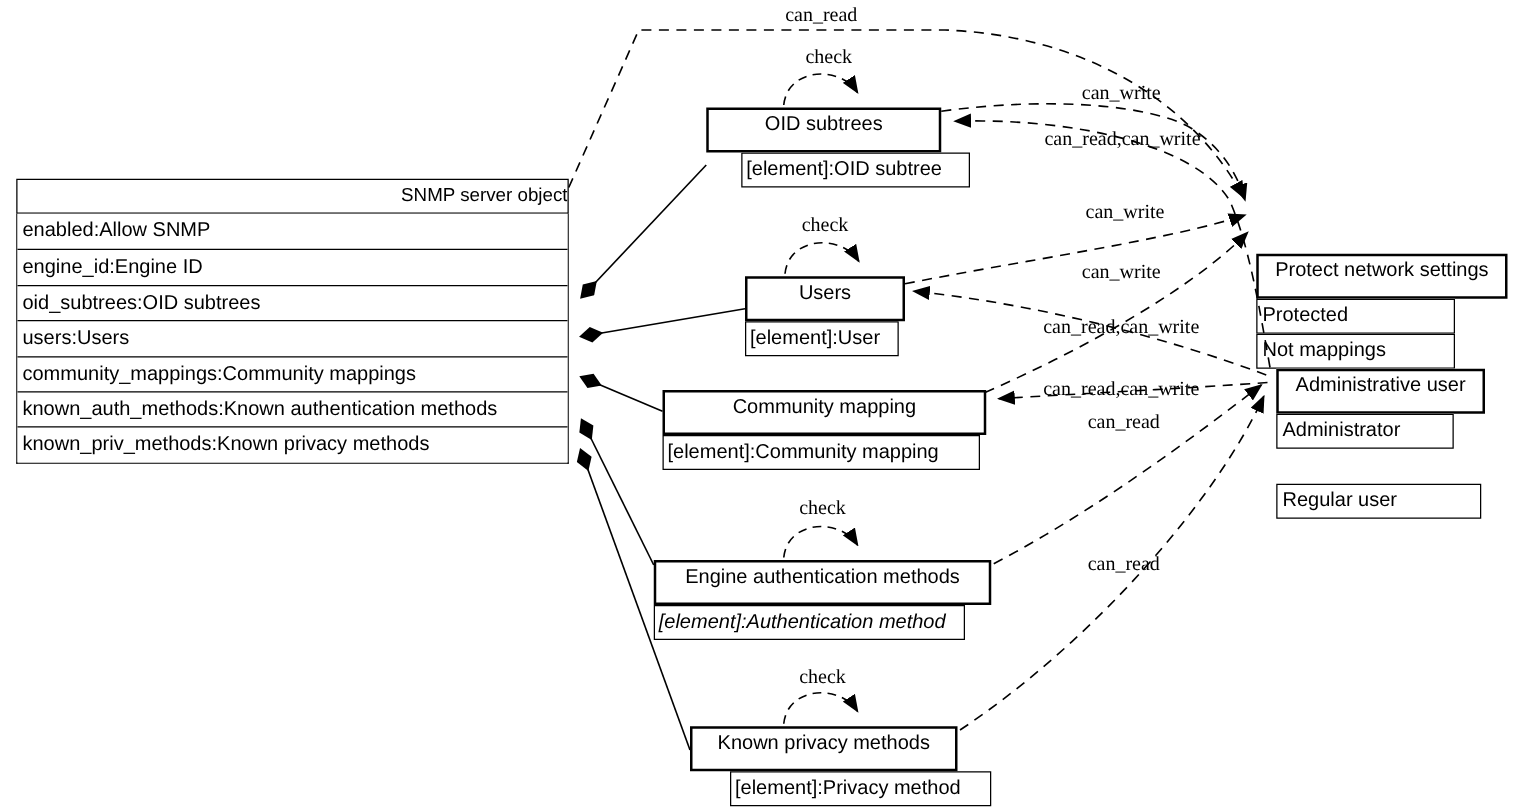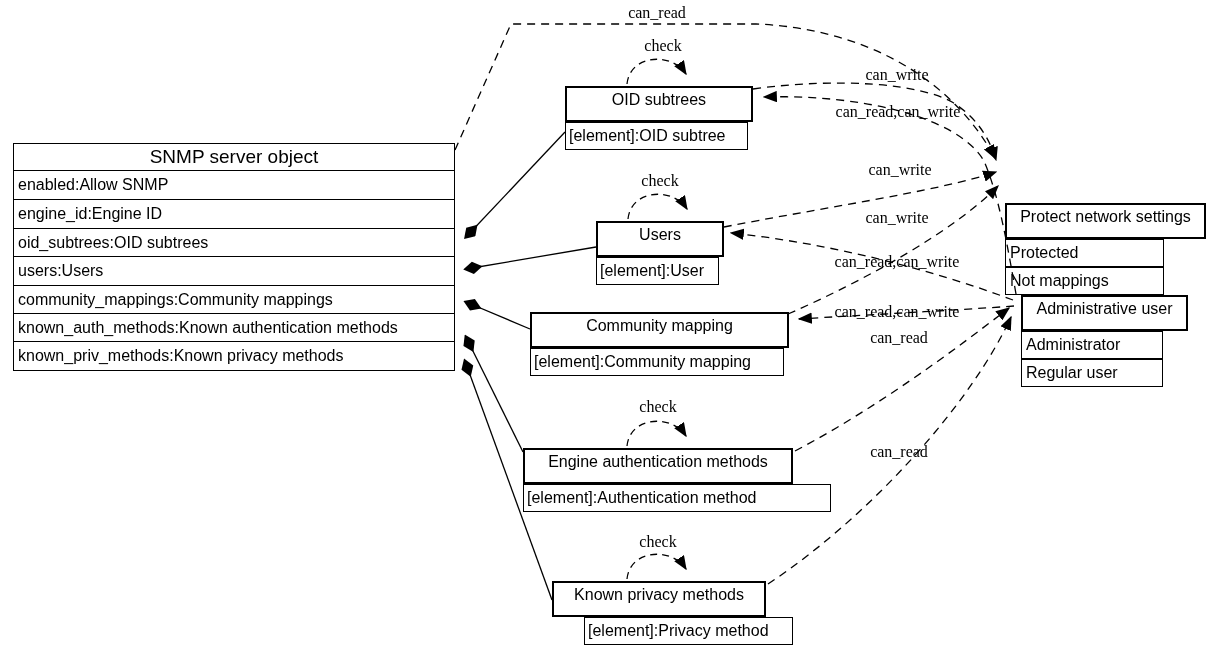--- a/index.html
+++ b/index.html
@@ -12,21 +12,21 @@
   .title-thin{border:1px solid #000;text-align:center;height:28px;line-height:26px;}
   .attr{border:1px solid #000;padding:0 3px;height:28px;line-height:26px;}
   .snmp-rows{border:1px solid #000;border-top:none;}
   .snmp-row{height:28.4px;line-height:27px;padding:0 4px;border-top:1px solid #000;
             font-size:16px;white-space:nowrap;overflow:hidden;background:#fff;}
   .snmp-row:first-child{border-top:none;}
   .subrow{border:1px solid #000;padding:0 4px;height:28px;line-height:26px;}
   .edge-label{position:absolute;z-index:3;transform:translate(-50%,-50%);
               font-family:"Liberation Serif",serif;font-size:16px;white-space:nowrap;}
   svg.edges{position:absolute;left:0;top:0;z-index:2;pointer-events:none;}
-  .lbl-17{font-size:19px;}
+  .lbl-17{font-size:15px;text-align:right;}
 </style>
 </head>
 <body>
 
 <svg class="edges" width="1221" height="648" viewBox="0 0 1221 648">
   <defs>
     <marker id="arrow" viewBox="0 0 10 8" refX="9" refY="4" markerWidth="11" markerHeight="9" orient="auto">
       <path d="M0,0 L10,4 L0,8 z" fill="#000"></path>
     </marker>
     <marker id="diamond" viewBox="0 0 14 9" refX="2" refY="4.5" markerWidth="15" markerHeight="10" orient="auto">
@@ -70,53 +70,53 @@
     <div class="snmp-row">oid_subtrees:OID subtrees</div>
     <div class="snmp-row">users:Users</div>
     <div class="snmp-row">community_mappings:Community mappings</div>
     <div class="snmp-row">known_auth_methods:Known authentication methods</div>
     <div class="snmp-row">known_priv_methods:Known privacy methods</div>
   </div>
 </div>
 
 <div class="node" style="left:565px;top:86px;width:188px;">
   <div class="cell title">OID subtrees</div>
-  <div class="cell attr" style="width:183px;">[element]:OID subtree</div>
+  <div class="cell attr" style="width:183px;margin-left:28px;">[element]:OID subtree</div>
 </div>
 
 <div class="node" style="left:596px;top:221px;width:128px;">
   <div class="cell title">Users</div>
   <div class="cell attr" style="width:123px;">[element]:User</div>
 </div>
 
 <div class="node" style="left:530px;top:312px;width:259px;">
   <div class="cell title">Community mapping</div>
   <div class="cell attr" style="width:254px;">[element]:Community mapping</div>
 </div>
 
 <div class="node" style="left:523px;top:448px;width:270px;">
   <div class="cell title">Engine authentication methods</div>
-  <div class="cell attr" style="width:308px;">[element]:Authentication method</div>
+  <div class="cell attr" style="width:249px;font-style:italic;">[element]:Authentication method</div>
 </div>
 
 <div class="node" style="left:552px;top:581px;width:214px;">
   <div class="cell title">Known privacy methods</div>
   <div class="cell attr" style="width:209px;margin-left:32px;">[element]:Privacy method</div>
 </div>
 
 <div class="node" style="left:1005px;top:159px;width:201px;">
   <div class="cell title" style="font-size:16px;margin-top:44px;">Protect network settings</div>
   <div class="cell subrow" style="width:159px;">Protected</div>
   <div class="cell subrow" style="width:159px;">Not mappings</div>
 </div>
 
 <div class="node" style="left:1021px;top:295px;width:167px;">
   <div class="cell title" style="font-size:16px;">Administrative user</div>
   <div class="cell subrow" style="width:142px;">Administrator</div>
-  <div class="cell subrow" style="width:142px;">Regular user</div>
+  <div class="cell subrow" style="width:164px;margin-top:28px;">Regular user</div>
 </div>
 
 <div class="edge-label" style="left:657px;top:13px;">can_read</div>
 <div class="edge-label" style="left:663px;top:46px;">check</div>
 <div class="edge-label" style="left:660px;top:181px;">check</div>
 <div class="edge-label" style="left:658px;top:407px;">check</div>
 <div class="edge-label" style="left:658px;top:542px;">check</div>
 <div class="edge-label" style="left:897px;top:75px;">can_write</div>
 <div class="edge-label" style="left:898px;top:112px;">can_read,can_write</div>
 <div class="edge-label" style="left:900px;top:170px;">can_write</div>

